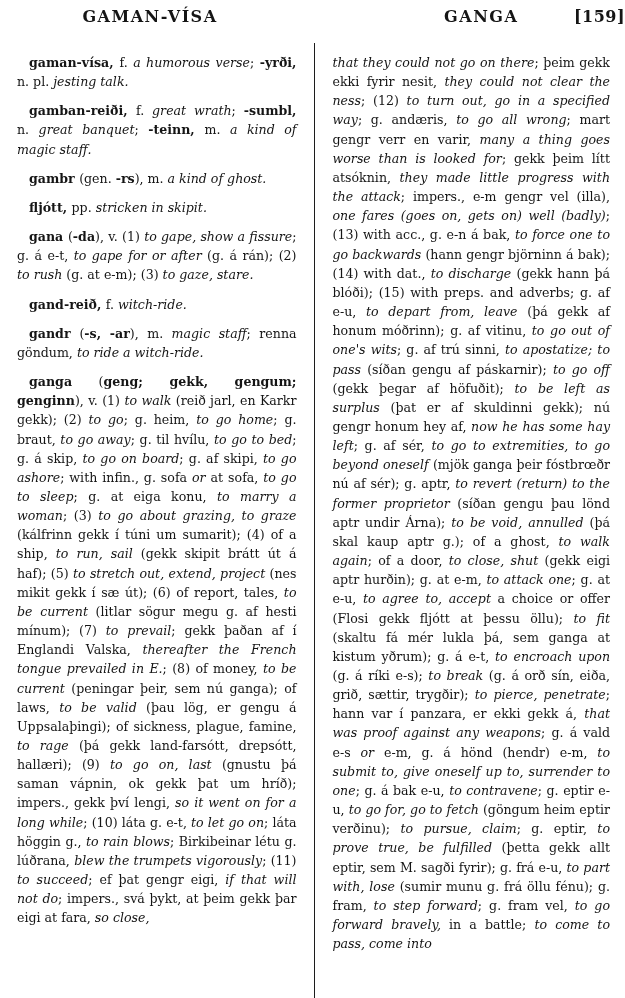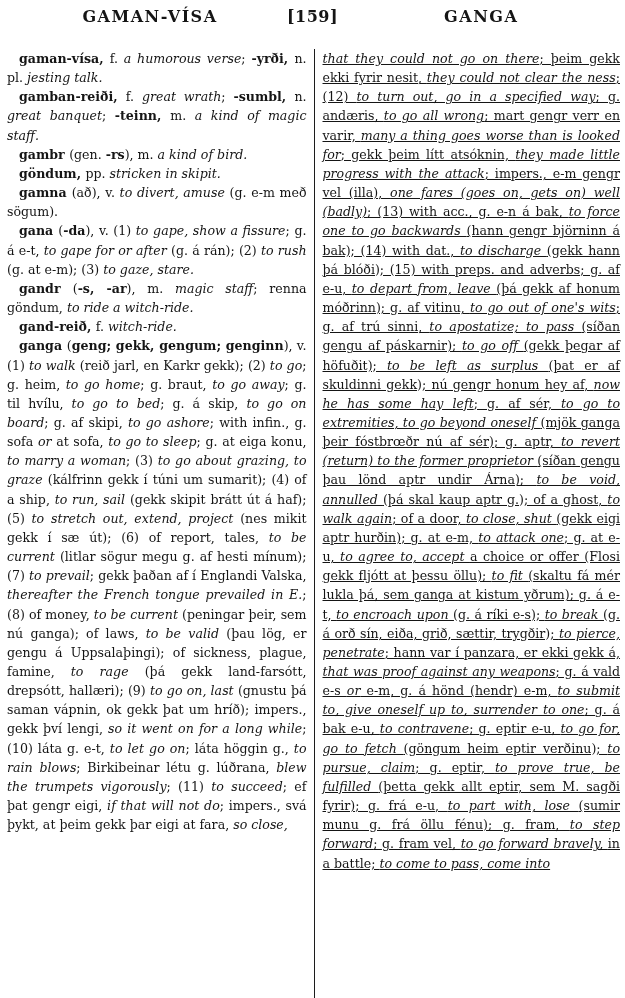--- a/index.html
+++ b/index.html
@@ -11,68 +11,67 @@
     margin: 0 auto;
     background: #ffffff;
     color: #151515;
     font-family: "DejaVu Serif", "Liberation Serif", serif;
     overflow: hidden;
     box-sizing: border-box;
   }
   .hdr {
     position: relative;
     height: 34px;
-    padding-top: 13px;
+    padding-top: 7px;
     font-size: 16px;
     font-weight: 700;
     letter-spacing: 1.5px;
   }
   .hdr .hl { position: absolute; left: 0; top: 7px; width: 48%; text-align: center; }
-  .hdr .hc { position: absolute; left: 0; top: 7px; width: 100%; text-align: center; letter-spacing: 0.5px; }
+  .hdr .hc { position: absolute; left: 0; top: 7px; width: 100%; text-align: right; letter-spacing: 0.5px; }
   .hdr .hr { position: absolute; right: 0; top: 7px; width: 46%; text-align: center; }
   .cols {
     display: flex;
     align-items: stretch;
     padding: 2px 5px 0 7px;
     height: 957px;
     overflow: hidden;
   }
   .col {
     width: 50%;
     box-sizing: border-box;
     font-size: 12.6px;
     line-height: 19.15px;
     text-align: justify;
   }
   .col-left  { padding-right: 7px; }
   .col-right { border-left: 1.5px solid #1c1c1c; padding-left: 8px; }
-  p.entry { margin: 0; text-indent: 12px; }
-  p.entry.cont { text-indent: 0; text-decoration: underline; }
+  p.entry { margin: 10px; text-indent: 12px; }
+  p.entry.cont { text-indent: 0; }
   .run-b { font-weight: 700; }
   .run-i { font-style: italic; }
   .run-r { font-style: normal; font-weight: 400; }
 </style>
 </head>
 <body>
 
 <div class="page">
   <div class="hdr">
     <span class="hl">GAMAN-VÍSA</span>
     <span class="hc">[159]</span>
     <span class="hr">GANGA</span>
   </div>
   <div class="cols">
     <div class="col col-left">
         <p class="entry"><span class="run-b">gaman-vísa, </span><span class="run-r">f. </span><span class="run-i">a humorous verse</span><span class="run-r">; </span><span class="run-b">-yrði, </span><span class="run-r">n. pl. </span><span class="run-i">jesting talk.</span></p>
         <p class="entry"><span class="run-b">gamban-reiði, </span><span class="run-r">f. </span><span class="run-i">great wrath</span><span class="run-r">; </span><span class="run-b">-sumbl, </span><span class="run-r">n. </span><span class="run-i">great banquet</span><span class="run-r">; </span><span class="run-b">-teinn, </span><span class="run-r">m. </span><span class="run-i">a kind of magic staff.</span></p>
-        <p class="entry"><span class="run-b">gambr </span><span class="run-r">(gen. </span><span class="run-b">-rs</span><span class="run-r">), m. </span><span class="run-i">a kind of bird.</span></p>
-        <p class="entry"><span class="run-b">göndum, </span><span class="run-r">pp. </span><span class="run-i">stricken in skipit.</span></p>
-        <p class="entry"><span class="run-b">gamna </span><span class="run-r">(að), v. </span><span class="run-i">to divert, amuse </span><span class="run-r">(g. e-m með sögum).</span></p>
+        <p class="entry"><span class="run-b">gambr </span><span class="run-r">(gen. </span><span class="run-b">-rs</span><span class="run-r">), m. </span><span class="run-i">a kind of ghost.</span></p>
+        <p class="entry"><span class="run-b">fljótt, </span><span class="run-r">pp. </span><span class="run-i">stricken in skipit.</span></p>
         <p class="entry"><span class="run-b">gana </span><span class="run-r">(</span><span class="run-b">-da</span><span class="run-r">), v. (1) </span><span class="run-i">to gape, show a fissure</span><span class="run-r">; g. á e-t, </span><span class="run-i">to gape for or after </span><span class="run-r">(g. á rán); (2) </span><span class="run-i">to rush </span><span class="run-r">(g. at e-m); (3) </span><span class="run-i">to gaze, stare.</span></p>
+        <p class="entry"><span class="run-b">gand-reið, </span><span class="run-r">f. </span><span class="run-i">witch-ride.</span></p>
         <p class="entry"><span class="run-b">gandr </span><span class="run-r">(</span><span class="run-b">-s, -ar</span><span class="run-r">), m. </span><span class="run-i">magic staff</span><span class="run-r">; renna göndum, </span><span class="run-i">to ride a witch-ride.</span></p>
-        <p class="entry"><span class="run-b">gand-reið, </span><span class="run-r">f. </span><span class="run-i">witch-ride.</span></p>
         <p class="entry"><span class="run-b">ganga </span><span class="run-r">(</span><span class="run-b">geng; gekk, gengum; genginn</span><span class="run-r">), v. (1) </span><span class="run-i">to walk </span><span class="run-r">(reið jarl, en Karkr gekk); (2) </span><span class="run-i">to go</span><span class="run-r">; g. heim, </span><span class="run-i">to go home</span><span class="run-r">; g. braut, </span><span class="run-i">to go away</span><span class="run-r">; g. til hvílu, </span><span class="run-i">to go to bed</span><span class="run-r">; g. á skip, </span><span class="run-i">to go on board</span><span class="run-r">; g. af skipi, </span><span class="run-i">to go ashore</span><span class="run-r">; with infin., g. sofa </span><span class="run-i">or</span><span class="run-r"> at sofa, </span><span class="run-i">to go to sleep</span><span class="run-r">; g. at eiga konu, </span><span class="run-i">to marry a woman</span><span class="run-r">; (3) </span><span class="run-i">to go about grazing, to graze </span><span class="run-r">(kálfrinn gekk í túni um sumarit); (4) of a ship, </span><span class="run-i">to run, sail </span><span class="run-r">(gekk skipit brátt út á haf); (5) </span><span class="run-i">to stretch out, extend, project </span><span class="run-r">(nes mikit gekk í sæ út); (6) of report, tales, </span><span class="run-i">to be current </span><span class="run-r">(litlar sögur megu g. af hesti mínum); (7) </span><span class="run-i">to prevail</span><span class="run-r">; gekk þaðan af í Englandi Valska, </span><span class="run-i">thereafter the French tongue prevailed in E.</span><span class="run-r">; (8) of money, </span><span class="run-i">to be current </span><span class="run-r">(peningar þeir, sem nú ganga); of laws, </span><span class="run-i">to be valid </span><span class="run-r">(þau lög, er gengu á Uppsalaþingi); of sickness, plague, famine, </span><span class="run-i">to rage </span><span class="run-r">(þá gekk land-farsótt, drepsótt, hallæri); (9) </span><span class="run-i">to go on, last </span><span class="run-r">(gnustu þá saman vápnin, ok gekk þat um hríð); impers., gekk því lengi, </span><span class="run-i">so it went on for a long while</span><span class="run-r">; (10) láta g. e-t, </span><span class="run-i">to let go on</span><span class="run-r">; láta höggin g., </span><span class="run-i">to rain blows</span><span class="run-r">; Birkibeinar létu g. lúðrana, </span><span class="run-i">blew the trumpets vigorously</span><span class="run-r">; (11) </span><span class="run-i">to succeed</span><span class="run-r">; ef þat gengr eigi, </span><span class="run-i">if that will not do</span><span class="run-r">; impers., svá þykt, at þeim gekk þar eigi at fara, </span><span class="run-i">so close,</span></p>
       </div>
     <div class="col col-right">
         <p class="entry cont"><span class="run-i">that they could not go on there</span><span class="run-r">; þeim gekk ekki fyrir nesit, </span><span class="run-i">they could not clear the ness</span><span class="run-r">; (12) </span><span class="run-i">to turn out, go in a specified way</span><span class="run-r">; g. andæris, </span><span class="run-i">to go all wrong</span><span class="run-r">; mart gengr verr en varir, </span><span class="run-i">many a thing goes worse than is looked for</span><span class="run-r">; gekk þeim lítt atsóknin, </span><span class="run-i">they made little progress with the attack</span><span class="run-r">; impers., e-m gengr vel (illa), </span><span class="run-i">one fares (goes on, gets on) well (badly)</span><span class="run-r">; (13) with acc., g. e-n á bak, </span><span class="run-i">to force one to go backwards </span><span class="run-r">(hann gengr björninn á bak); (14) with dat., </span><span class="run-i">to discharge </span><span class="run-r">(gekk hann þá blóði); (15) with preps. and adverbs; g. af e-u, </span><span class="run-i">to depart from, leave </span><span class="run-r">(þá gekk af honum móðrinn); g. af vitinu, </span><span class="run-i">to go out of one's wits</span><span class="run-r">; g. af trú sinni, </span><span class="run-i">to apostatize; to pass </span><span class="run-r">(síðan gengu af páskarnir); </span><span class="run-i">to go off </span><span class="run-r">(gekk þegar af höfuðit); </span><span class="run-i">to be left as surplus </span><span class="run-r">(þat er af skuldinni gekk); nú gengr honum hey af, </span><span class="run-i">now he has some hay left</span><span class="run-r">; g. af sér, </span><span class="run-i">to go to extremities, to go beyond oneself </span><span class="run-r">(mjök ganga þeir fóstbrœðr nú af sér); g. aptr, </span><span class="run-i">to revert (return) to the former proprietor </span><span class="run-r">(síðan gengu þau lönd aptr undir Árna); </span><span class="run-i">to be void, annulled </span><span class="run-r">(þá skal kaup aptr g.); of a ghost, </span><span class="run-i">to walk again</span><span class="run-r">; of a door, </span><span class="run-i">to close, shut </span><span class="run-r">(gekk eigi aptr hurðin); g. at e-m, </span><span class="run-i">to attack one</span><span class="run-r">; g. at e-u, </span><span class="run-i">to agree to, accept </span><span class="run-r">a choice or offer (Flosi gekk fljótt at þessu öllu); </span><span class="run-i">to fit </span><span class="run-r">(skaltu fá mér lukla þá, sem ganga at kistum yðrum); g. á e-t, </span><span class="run-i">to encroach upon </span><span class="run-r">(g. á ríki e-s); </span><span class="run-i">to break </span><span class="run-r">(g. á orð sín, eiða, grið, sættir, trygðir); </span><span class="run-i">to pierce, penetrate</span><span class="run-r">; hann var í panzara, er ekki gekk á, </span><span class="run-i">that was proof against any weapons</span><span class="run-r">; g. á vald e-s </span><span class="run-i">or</span><span class="run-r"> e-m, g. á hönd (hendr) e-m, </span><span class="run-i">to submit to, give oneself up to, surrender to one</span><span class="run-r">; g. á bak e-u, </span><span class="run-i">to contravene</span><span class="run-r">; g. eptir e-u, </span><span class="run-i">to go for, go to fetch </span><span class="run-r">(göngum heim eptir verðinu); </span><span class="run-i">to pursue, claim</span><span class="run-r">; g. eptir, </span><span class="run-i">to prove true, be fulfilled </span><span class="run-r">(þetta gekk allt eptir, sem M. sagði fyrir); g. frá e-u, </span><span class="run-i">to part with, lose </span><span class="run-r">(sumir munu g. frá öllu fénu); g. fram, </span><span class="run-i">to step forward</span><span class="run-r">; g. fram vel, </span><span class="run-i">to go forward bravely, </span><span class="run-r">in a battle; </span><span class="run-i">to come to pass, come into</span></p>
       </div>
   </div>
 </div>
 
 </body></html>

